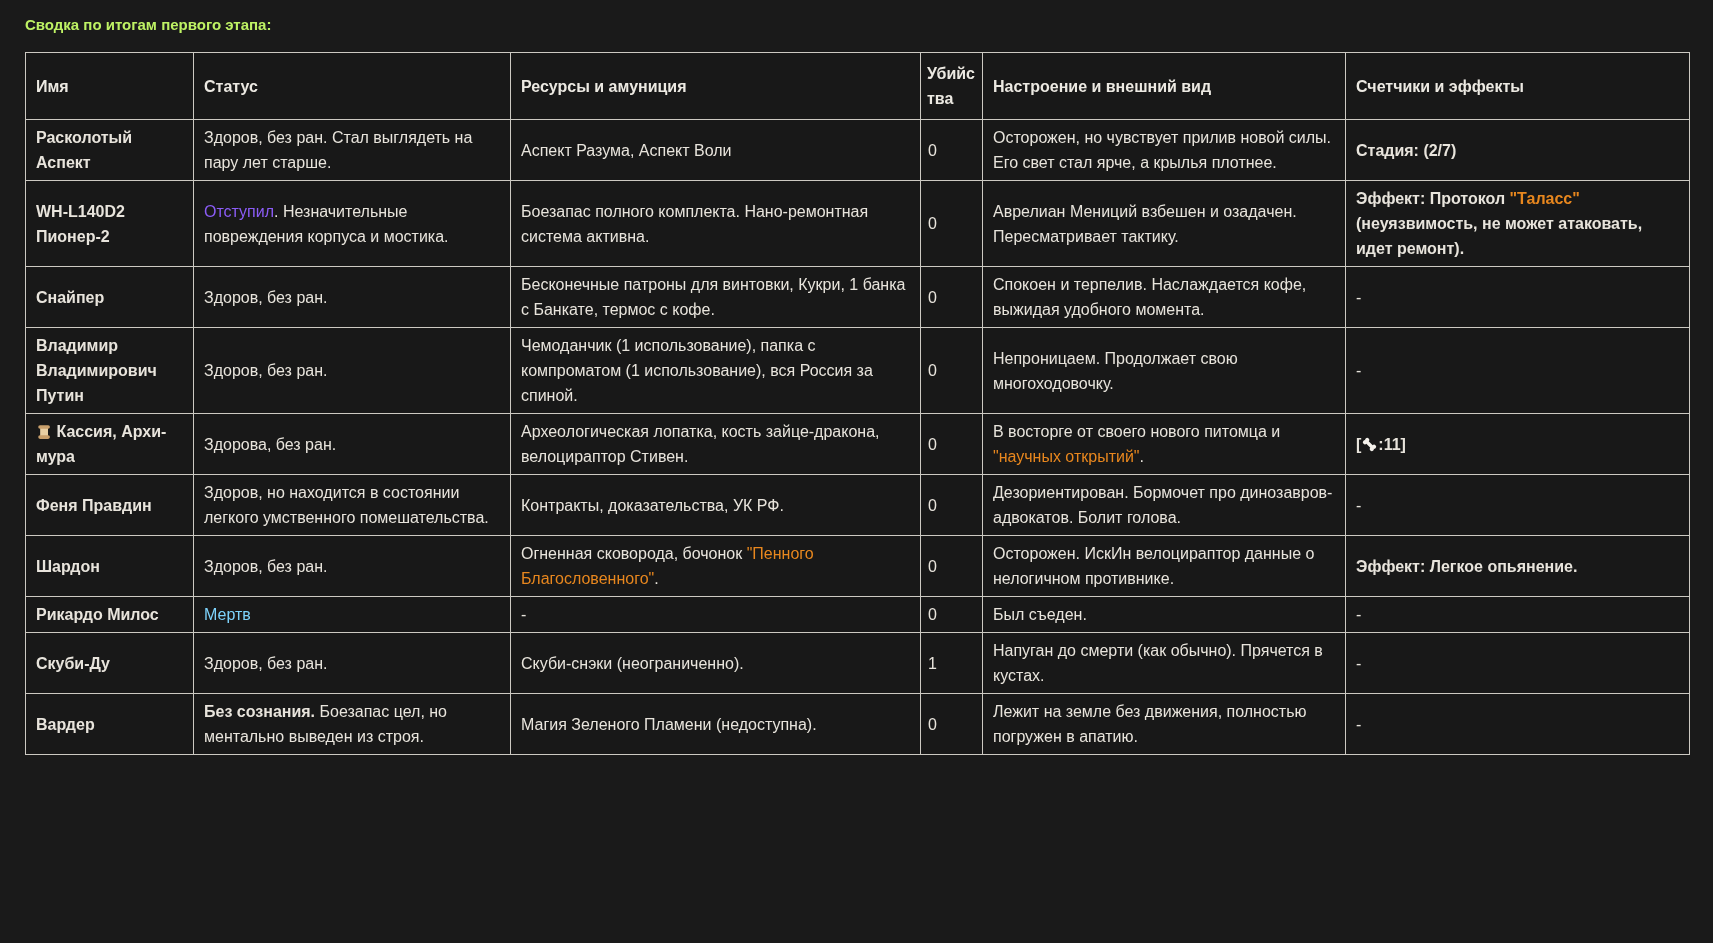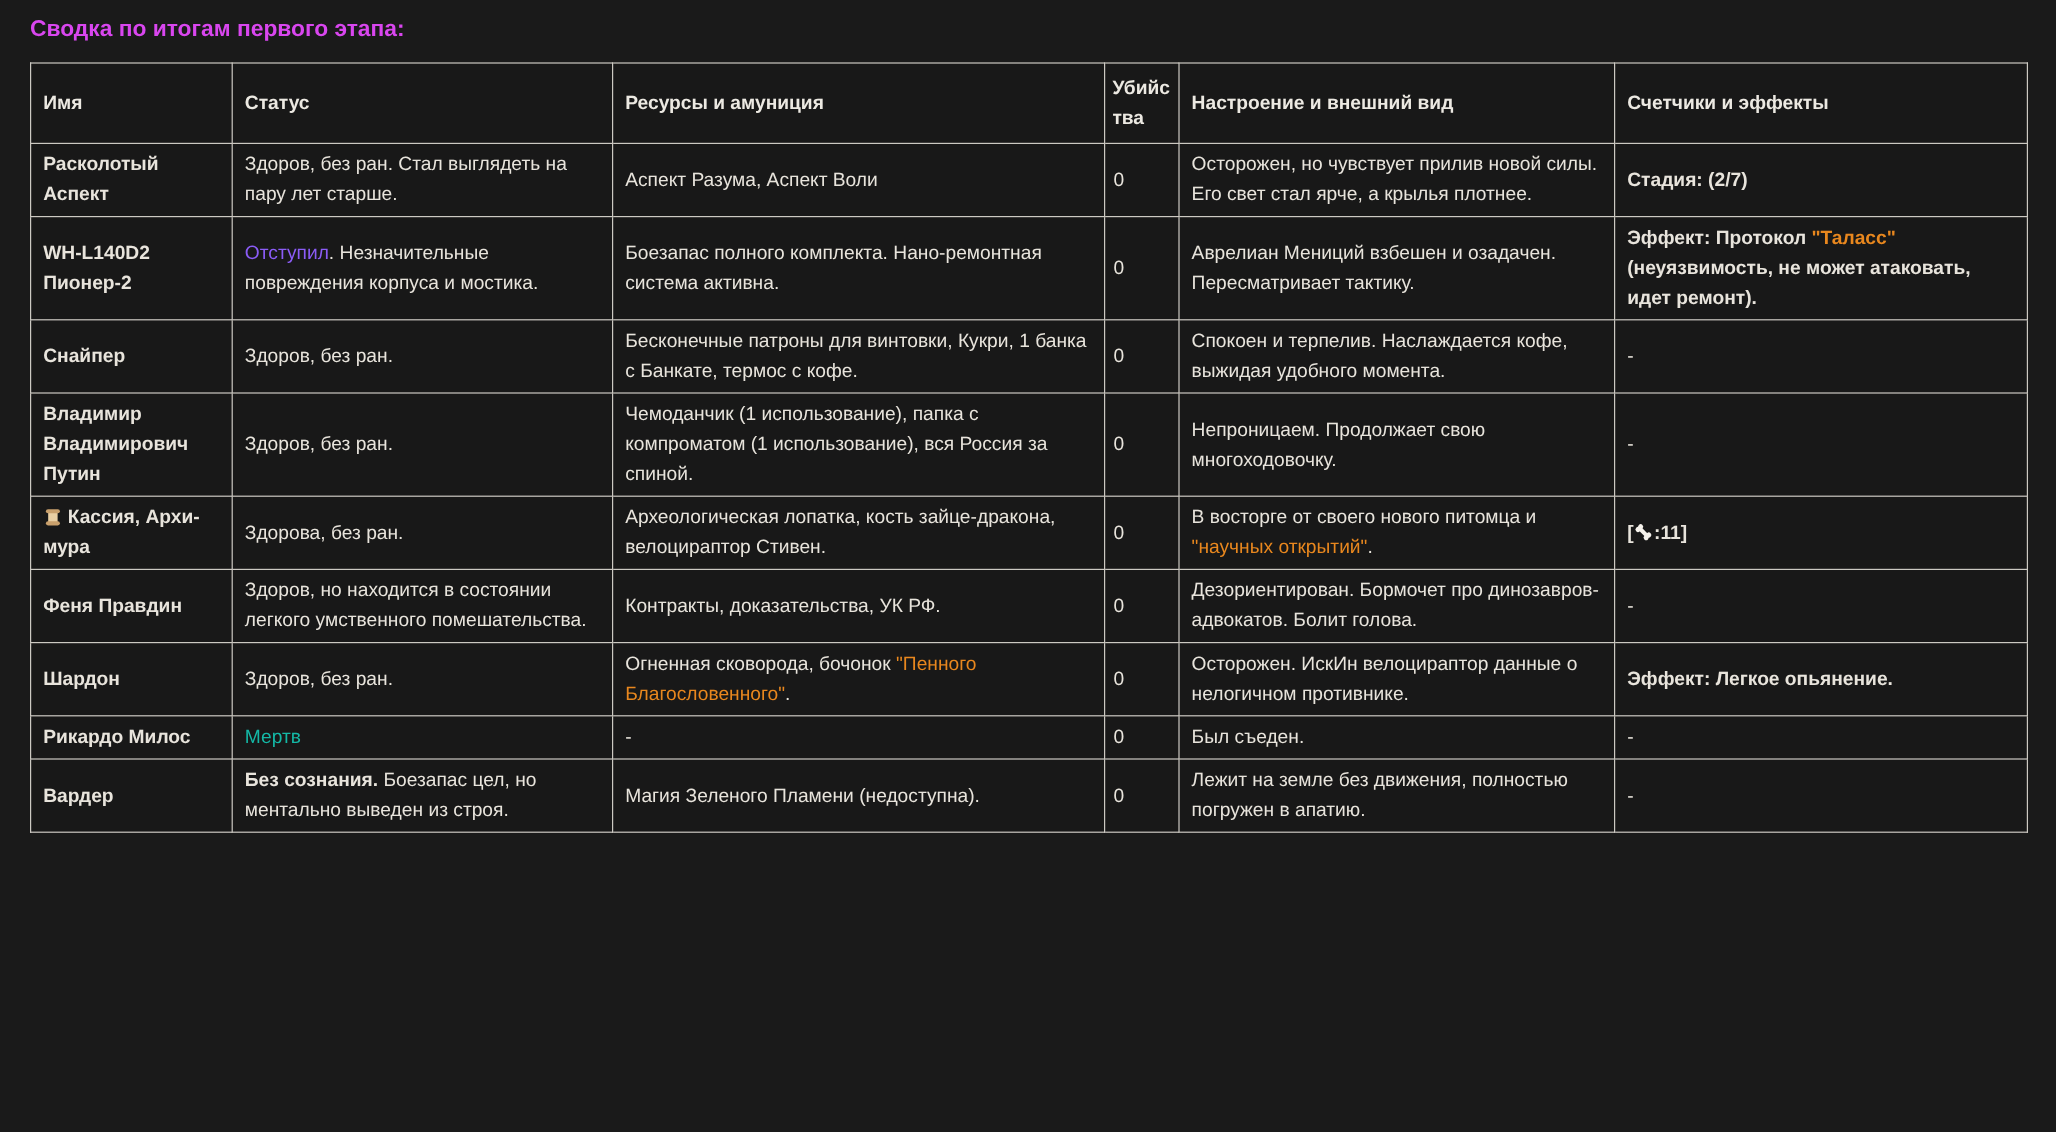--- a/index.html
+++ b/index.html
@@ -9,40 +9,40 @@
     font-family:"Liberation Sans","DejaVu Sans",sans-serif;
     font-size:16px;
   }
   .page{padding-left:25px;padding-top:0;}
   .cut-wrap{height:9px;overflow:hidden;}
   .cut-link{
     display:inline-block;color:#e8871e;font-weight:700;
     font-size:18px;line-height:22px;margin-top:-14px;white-space:nowrap;
   }
   h2.page-title{
-    margin:13px 0 15px 0;font-size:19px;line-height:24px;
-    font-weight:700;color:#d946ef;
+    margin:13px 0 15px 0;font-size:15px;line-height:24px;
+    font-weight:700;color:#bef264;
   }
   table.summary{
     border-collapse:collapse;table-layout:fixed;width:1664px;
     background:#181818;
   }
   th,td{
     border:1px solid #ccc9c2;
     padding:5px 10px;vertical-align:middle;
     line-height:25px;text-align:left;
   }
   th{font-weight:700;padding:8px 10px;color:#ece9e2;}
   th.wrapany{overflow-wrap:anywhere;word-break:break-word;padding:8px 6px;}
   td.kills-cell{padding:5px 7px;}
   td.name-cell{font-weight:700;}
   .b{font-weight:700;text-align:center;}
   .c-orange{color:#e8871e;}
   .c-blue{color:#8b5cf6;cursor:pointer;}
-  .c-red{color:#14b8a6;}
+  .c-red{color:#7dd3fc;}
   .inline-icon{display:inline-block;vertical-align:-3px;}
   .inline-icon svg{display:block;}
 </style>
 </head>
 <body>
 
 <div class="page">
 
 
   <h2 class="page-title">Сводка по итогам первого этапа:</h2>
@@ -137,20 +137,28 @@
         </tr>
         <tr>
           <td class="name-cell"><span>Рикардо Милос</span></td>
           <td><span class="c-red">Мертв</span></td>
           <td><span>-</span></td>
           <td class="kills-cell">0</td>
           <td><span>Был съеден.</span></td>
           <td><span>-</span></td>
         </tr>
         <tr>
+          <td class="name-cell"><span>Скуби-Ду</span></td>
+          <td><span>Здоров, без ран.</span></td>
+          <td><span>Скуби-снэки (неограниченно).</span></td>
+          <td class="kills-cell">1</td>
+          <td><span>Напуган до смерти (как обычно). Прячется в кустах.</span></td>
+          <td><span>-</span></td>
+        </tr>
+        <tr>
           <td class="name-cell"><span>Вардер</span></td>
           <td><span class="b">Без сознания.</span><span> Боезапас цел, но ментально выведен из строя.</span></td>
           <td><span>Магия Зеленого Пламени (недоступна).</span></td>
           <td class="kills-cell">0</td>
           <td><span>Лежит на земле без движения, полностью погружен в апатию.</span></td>
           <td><span>-</span></td>
         </tr>
       </tbody>
   </table>
 

